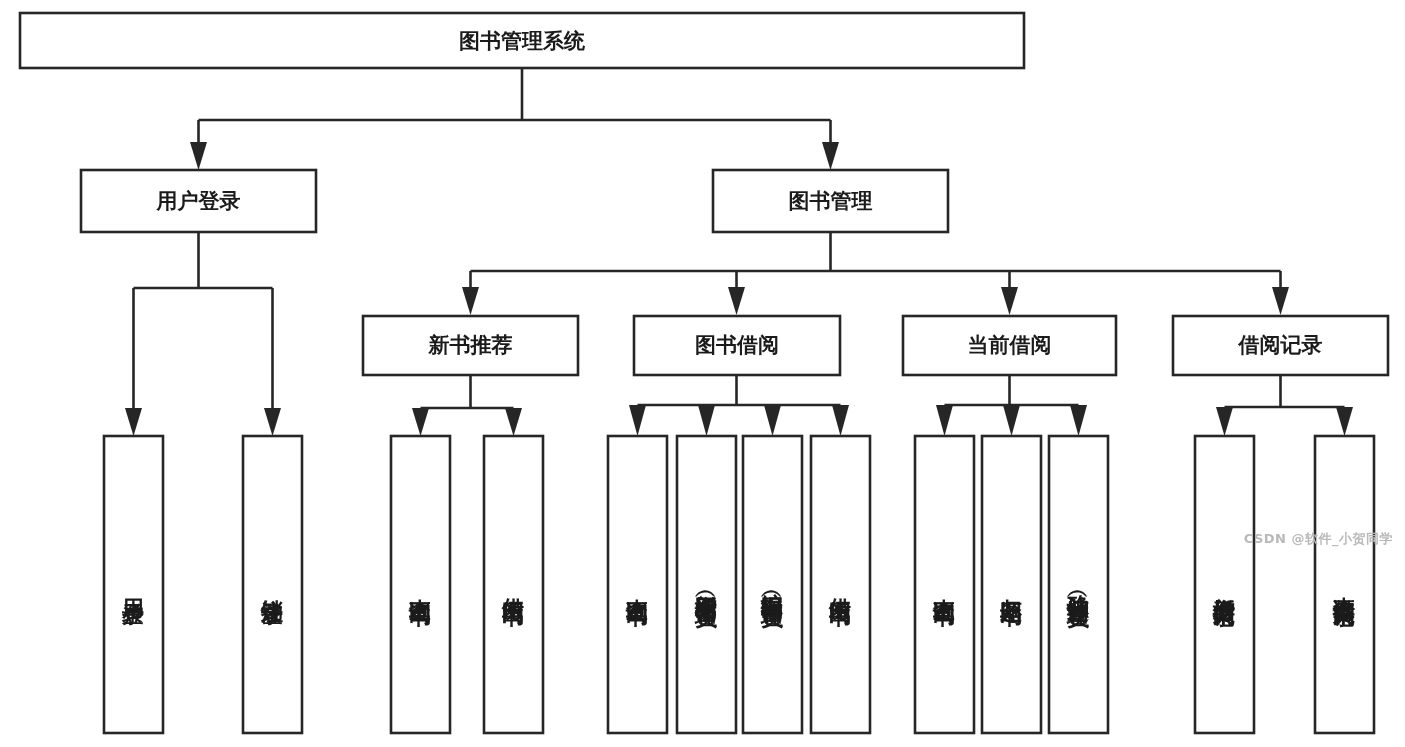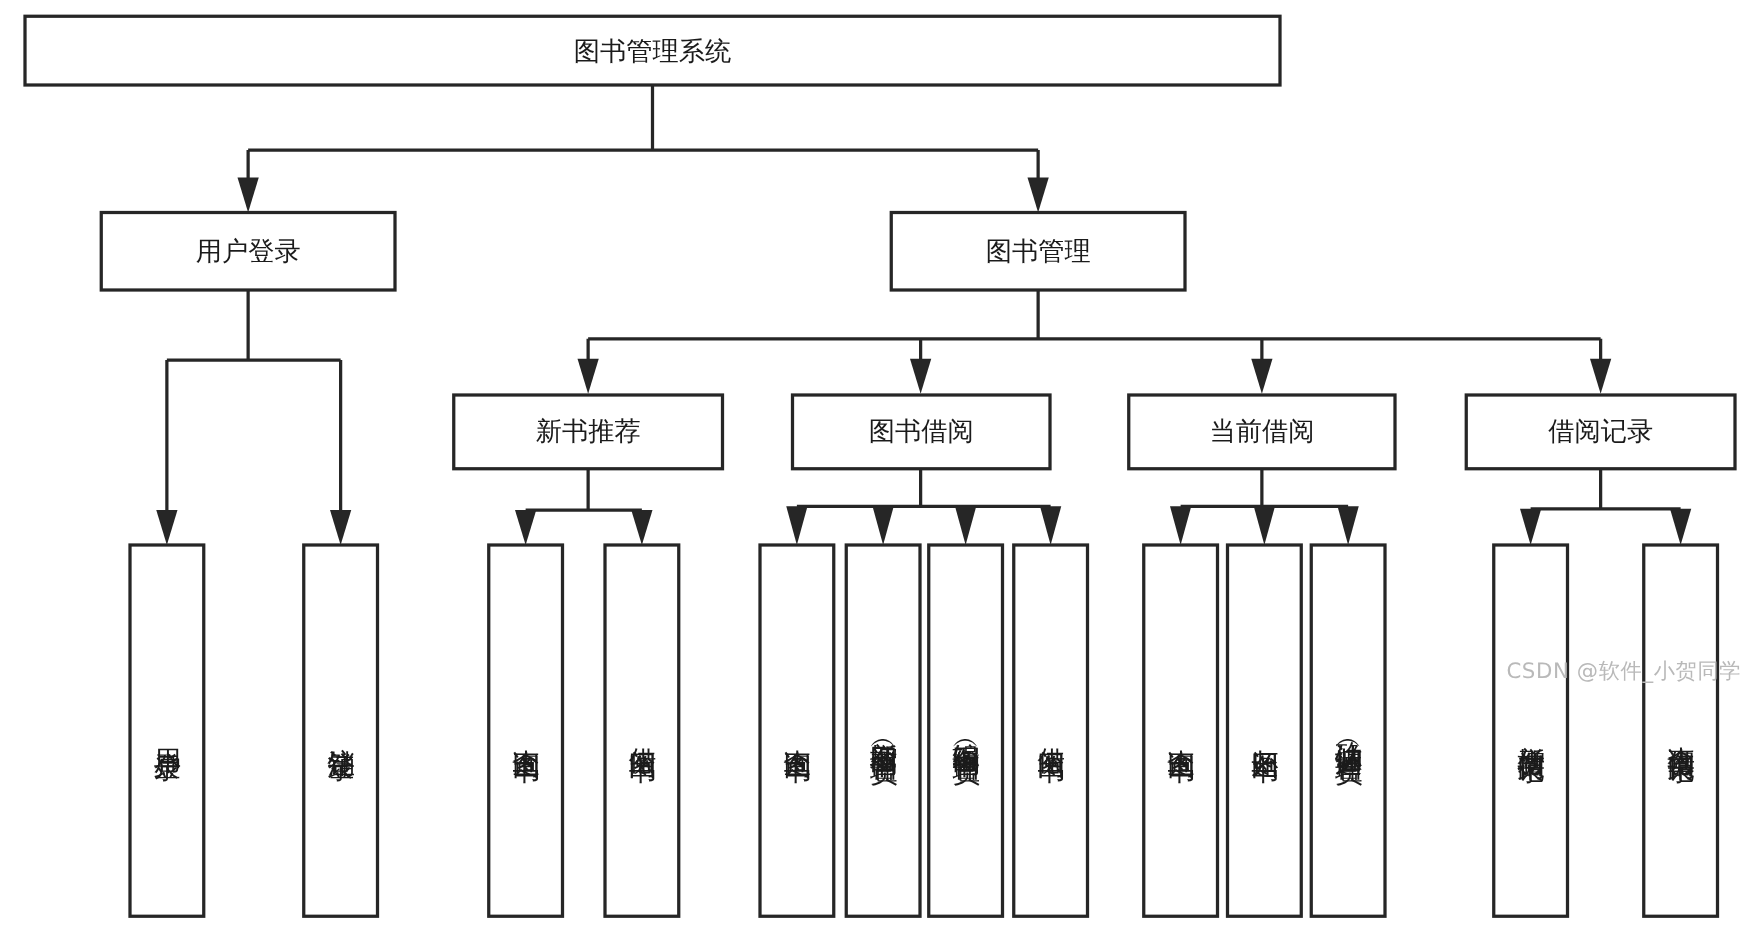--- a/index.html
+++ b/index.html
@@ -11,20 +11,21 @@
     width: 1405px;
     height: 747px;
     overflow: hidden;
     font-family: "DejaVu Sans", "Liberation Sans", sans-serif;
   }
   #diagram-root {
     position: relative;
     width: 1405px;
     height: 552px;
     background: #ffffff;
+    font-weight: bold;
   }
   svg.diagram-canvas {
     position: absolute;
     left: 0;
     top: 0;
     width: 1405px;
     height: 747px;
   }
   .node-box {
     fill: #ffffff;
@@ -60,21 +61,21 @@
     letter-spacing: 2px;
     white-space: nowrap;
     text-align: center;
     pointer-events: none;
   }
   .watermark {
     position: absolute;
     right: 12px;
     bottom: 4px;
     font-family: "DejaVu Sans", "Liberation Sans", sans-serif;
-    font-size: 17px;
+    font-size: 13px;
     color: #b9b9b9;
     white-space: nowrap;
     letter-spacing: 0.5px;
   }
 </style>
 </head>
 <body>
 
 <div id="diagram-root">
 

